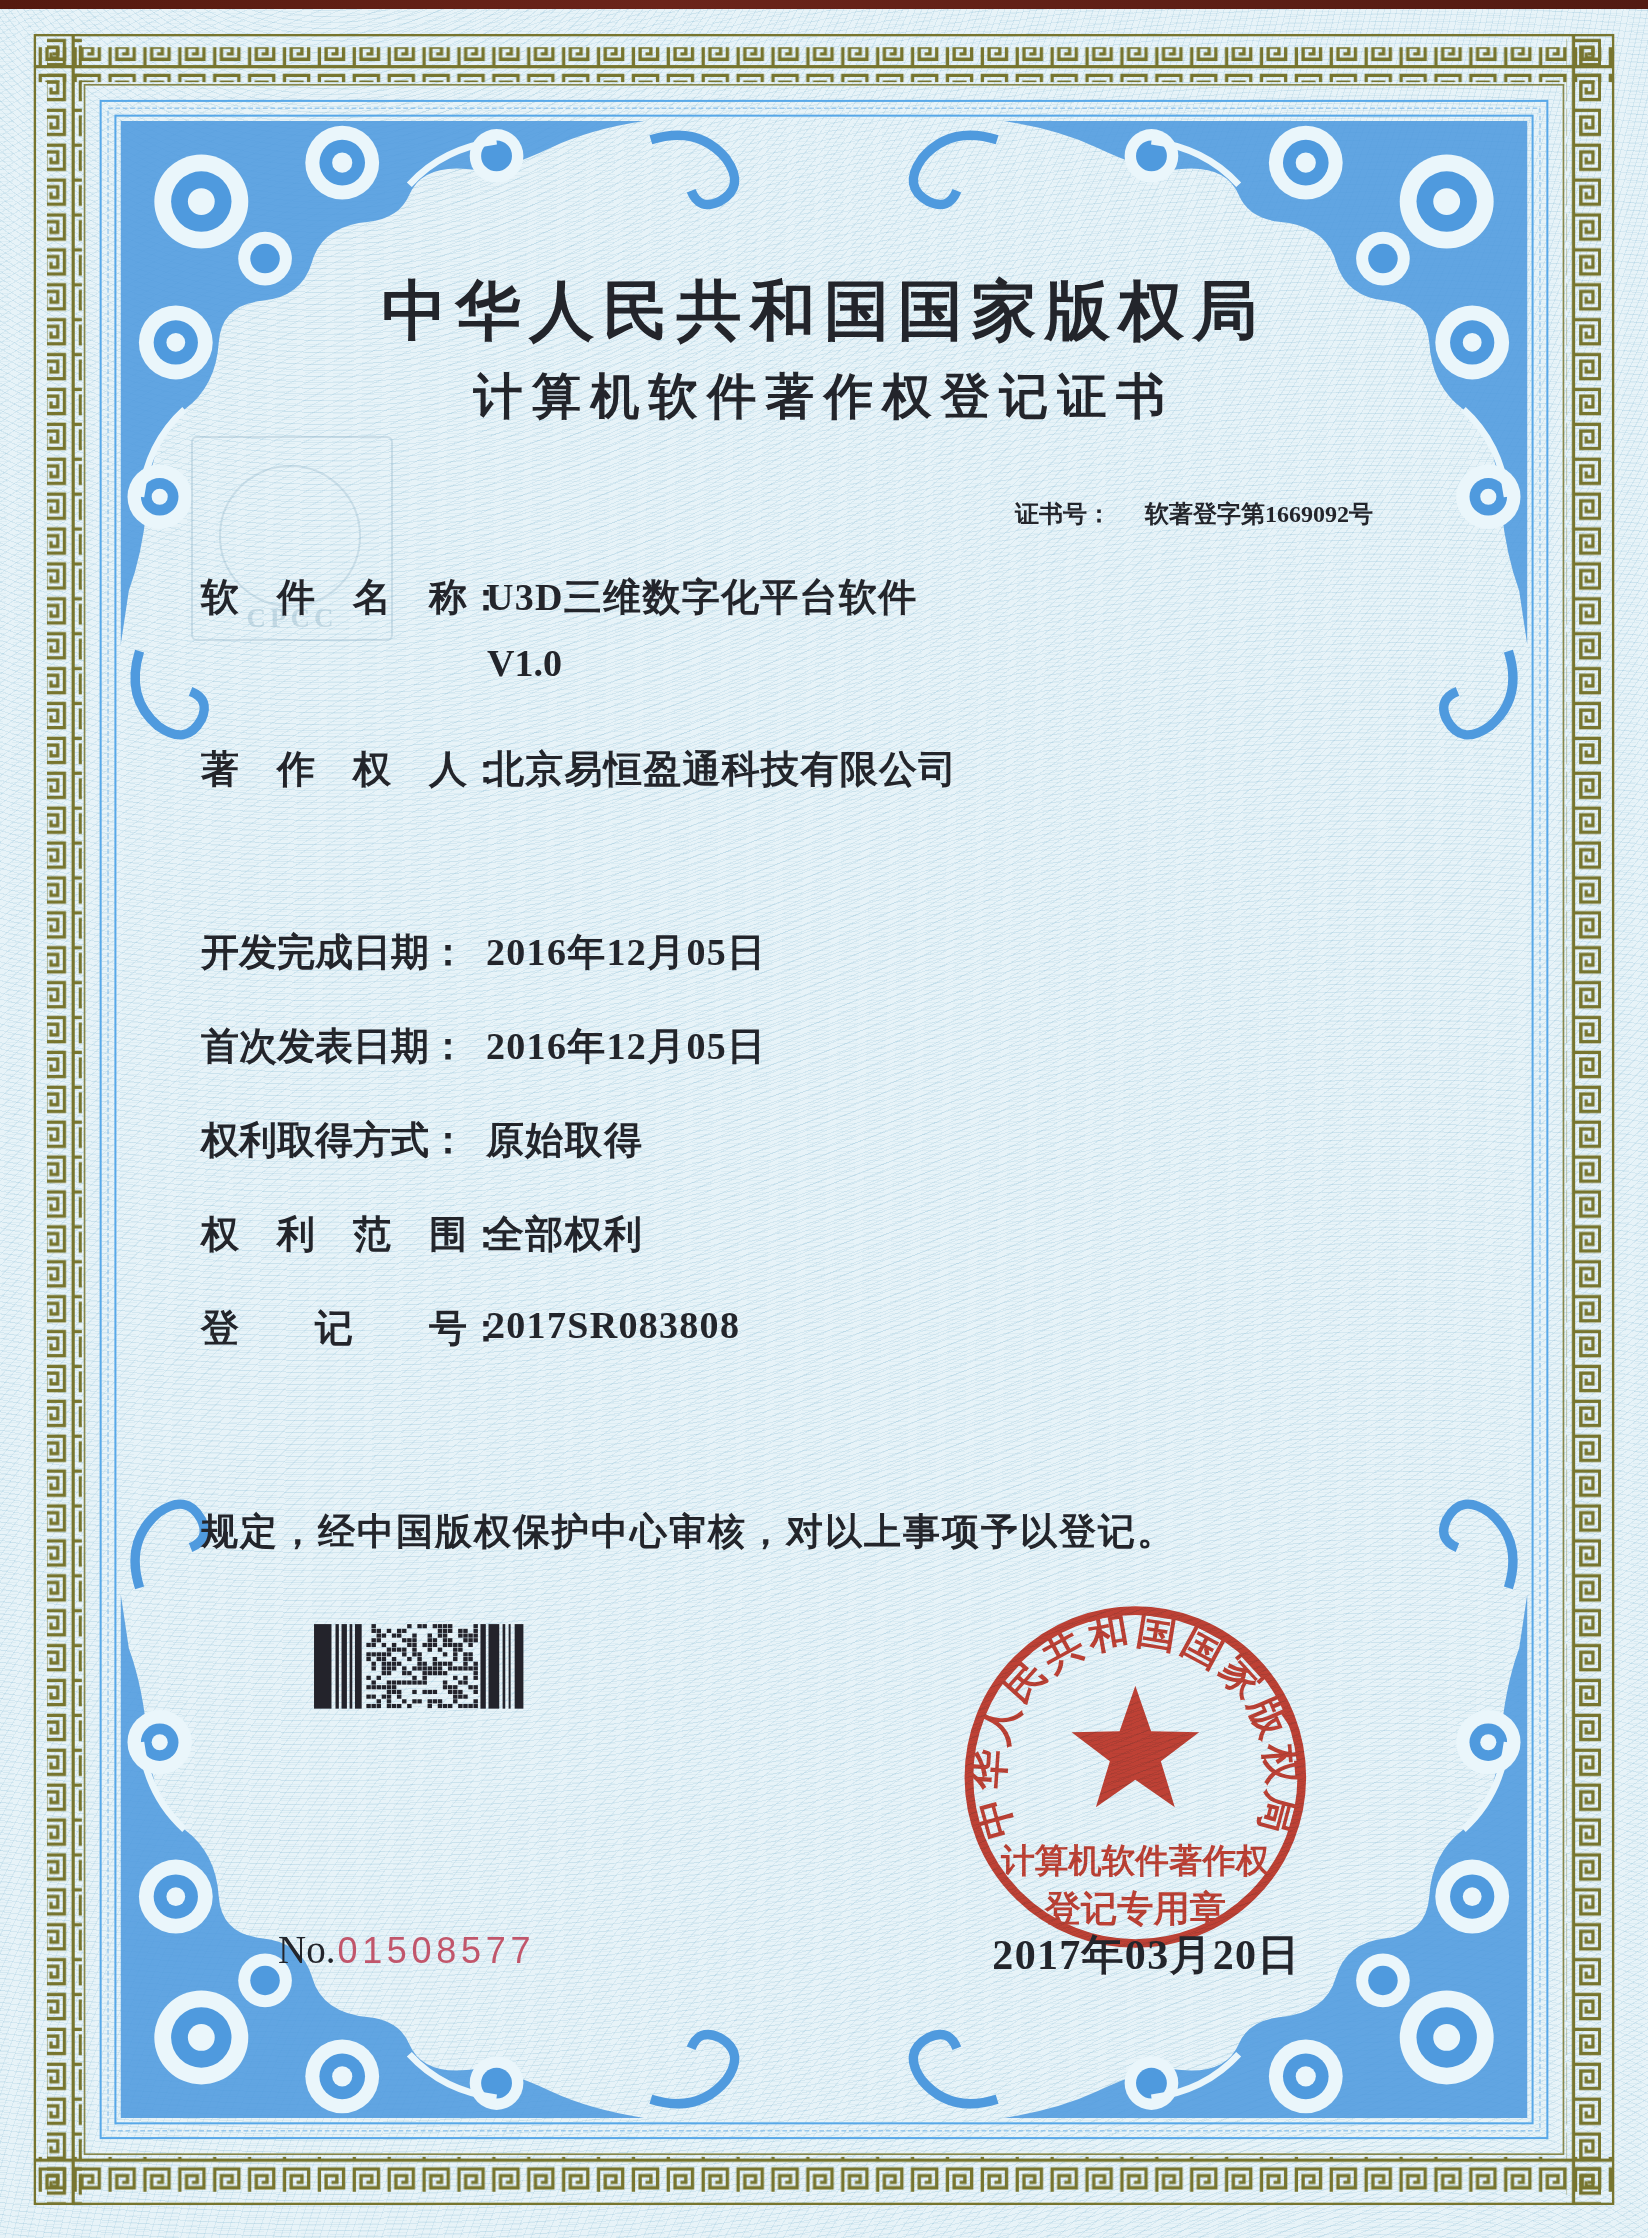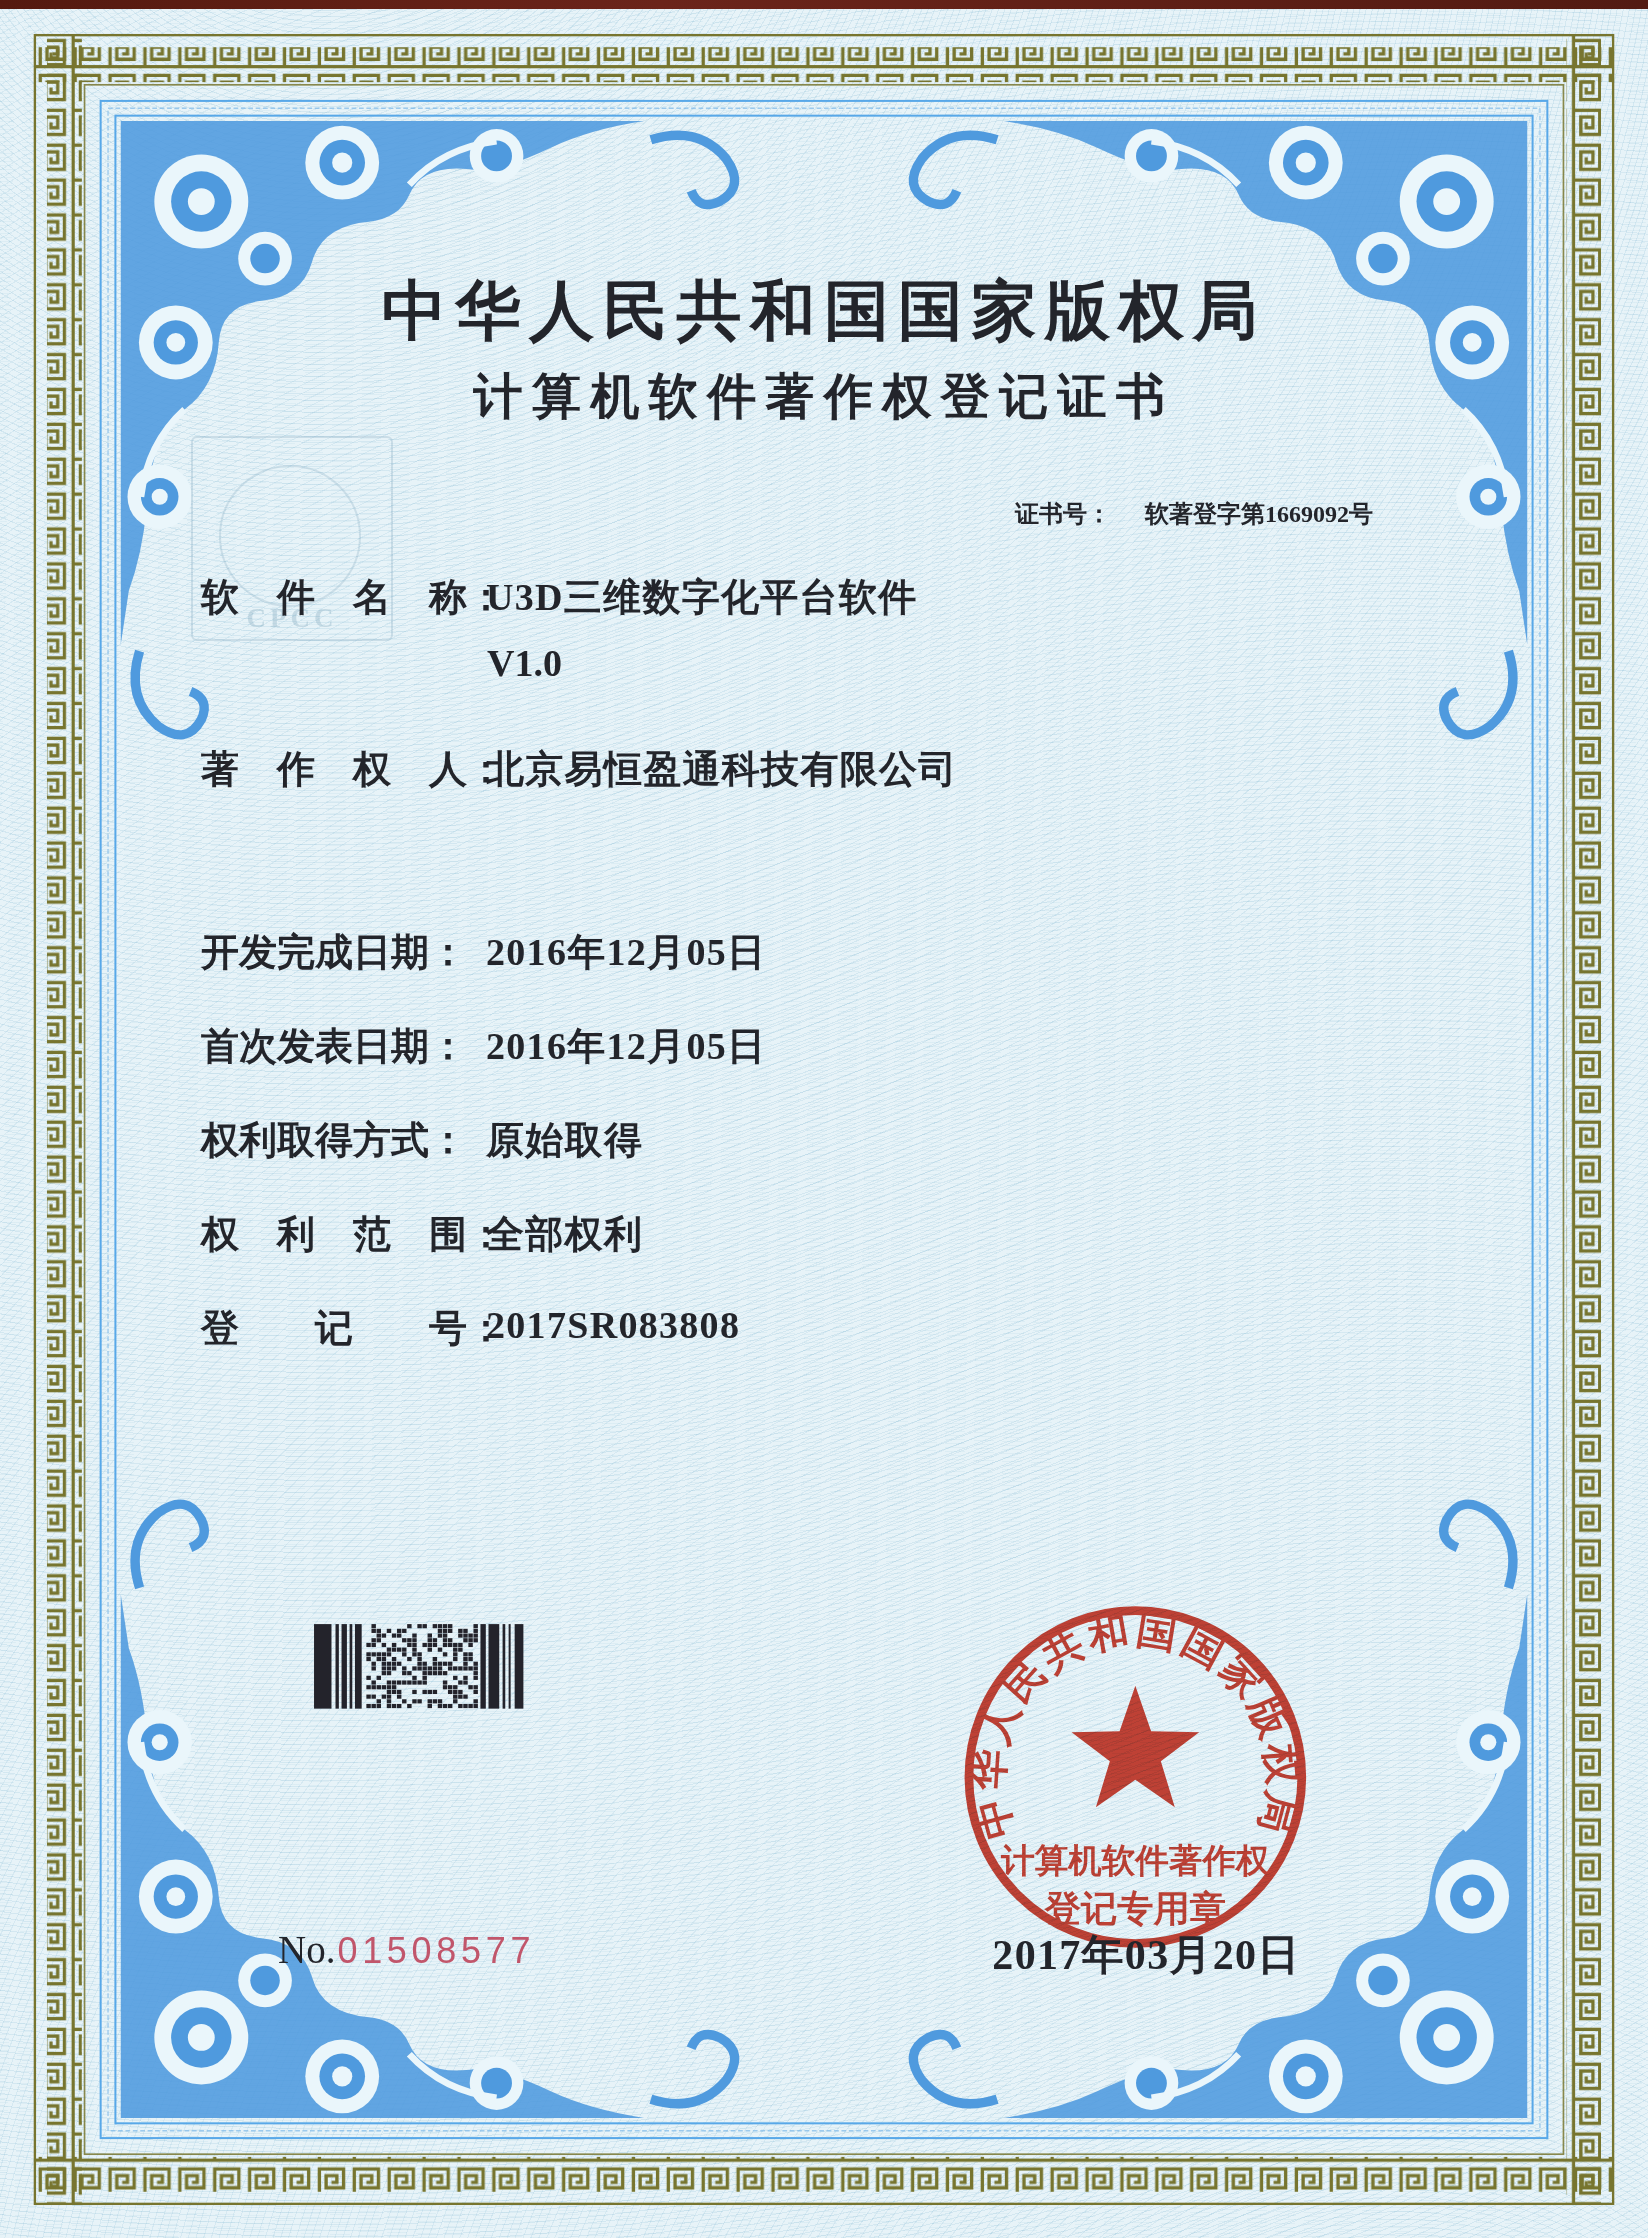--- a/index.html
+++ b/index.html
@@ -135,20 +135,21 @@
   <div class="abs row" style="top:1209px">
     <span class="flabel">权　利　范　围：</span>
     <span class="fvalue">全部权利</span>
   </div>
 
   <div class="abs row" style="top:1303px">
     <span class="flabel">登　　记　　号：</span>
     <span class="fvalue">2017SR083808</span>
   </div>
 
+  <div class="abs para" style="left:201px;top:1507px">规定，经中国版权保护中心审核，对以上事项予以登记。</div>
 
   <svg class="abs bar-svg" width="1648" height="2239" viewBox="0 0 2456 3336">
     <g id="bc-modules" transform="translate(468,2420)" fill="#23232b">
         <rect x="0" y="0" width="26" height="126"></rect>
         <rect x="32" y="0" width="5" height="126"></rect>
         <rect x="41" y="0" width="8" height="126"></rect>
         <rect x="53" y="0" width="4" height="126"></rect>
         <rect x="61" y="0" width="10" height="126"></rect>
         <rect x="248" y="0" width="8" height="126"></rect>
         <rect x="260" y="0" width="16" height="126"></rect>

